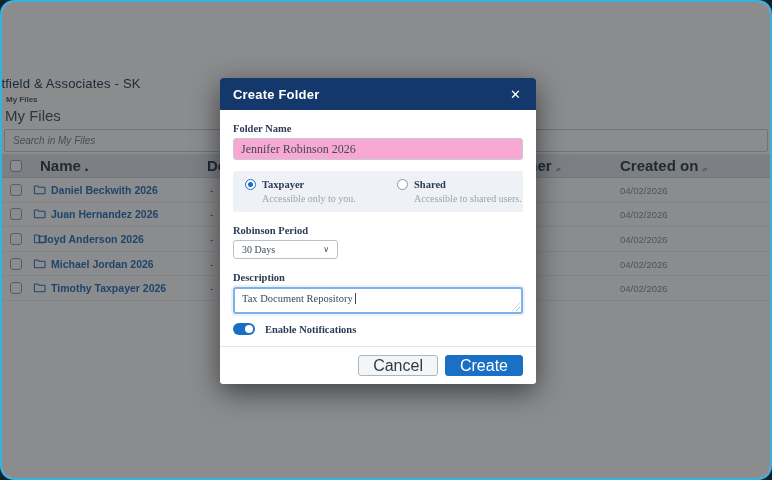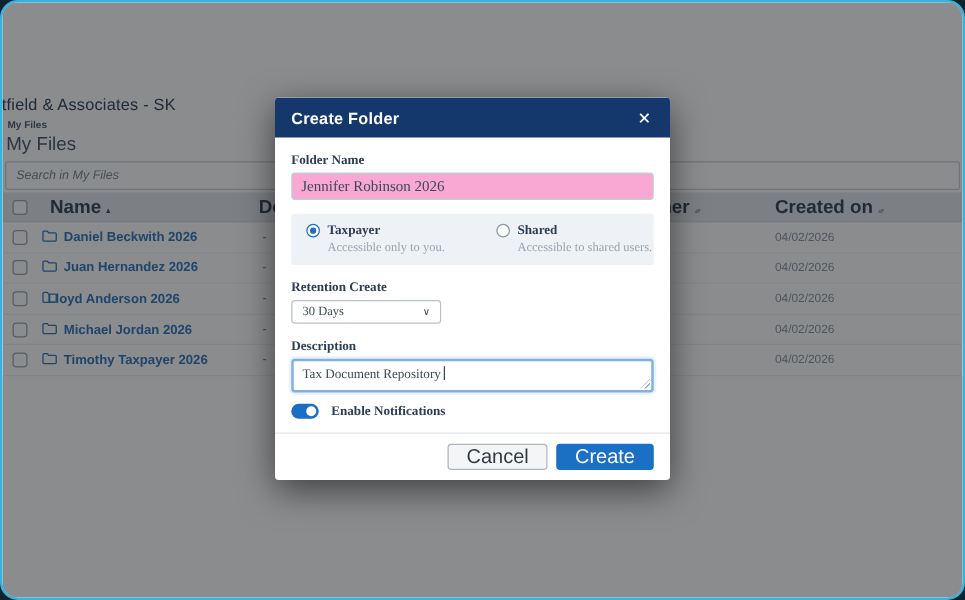--- a/index.html
+++ b/index.html
@@ -73,21 +73,21 @@
     position:relative; flex:0 0 11px;
   }
   .radio.checked { border:1px solid #1a6fc4; }
   .radio.checked::after {
     content:""; position:absolute; inset:2px; border-radius:50%; background:#1a6fc4;
   }
   .radio-label { font-size:10.5px; font-weight:700; color:#2b3c55; }
   .radio-desc { margin:3px 0 0 17px; font-size:10px; color:#9aa5b1; }
   .mt14 { margin-top:13px; }
   .select-box {
-    margin-top:4px; width:120px; height:19px; border:1px solid #b9c2ca; border-radius:3px;
+    margin-top:4px; width:105px; height:19px; border:1px solid #b9c2ca; border-radius:3px;
     display:flex; align-items:center; justify-content:space-between; padding:0 8px;
     font-size:10px; color:#3a4a5a; background:#fff; cursor:pointer;
   }
   .chevron { font-size:8px; color:#3a4a5a; }
   .textarea {
     position:relative; margin-top:4px; width:100%; height:27px;
     border:2px solid #7eb1e6; border-radius:3px; background:#fff;
     box-shadow:0 0 0 2px rgba(90,150,220,0.12);
     padding:4px 7px; font-size:10.5px; color:#3a4a5a; cursor:text;
   }
@@ -221,21 +221,21 @@
         </div>
         <div class="radio-col">
           <div class="radio-line">
             <span class="radio"></span>
             <span class="radio-label">Shared</span>
           </div>
           <div class="radio-desc">Accessible to shared users.</div>
         </div>
       </div>
 
-      <div class="field-label mt14">Retention Create</div>
+      <div class="field-label mt14">Robinson Period</div>
       <div class="select-box">
         <span>30 Days</span>
         <span class="chevron">∨</span>
       </div>
 
       <div class="field-label mt14">Description</div>
       <div class="textarea">
         <span>Tax Document Repository</span><span class="caret"></span>
         <span class="resize-handle"></span>
       </div>

